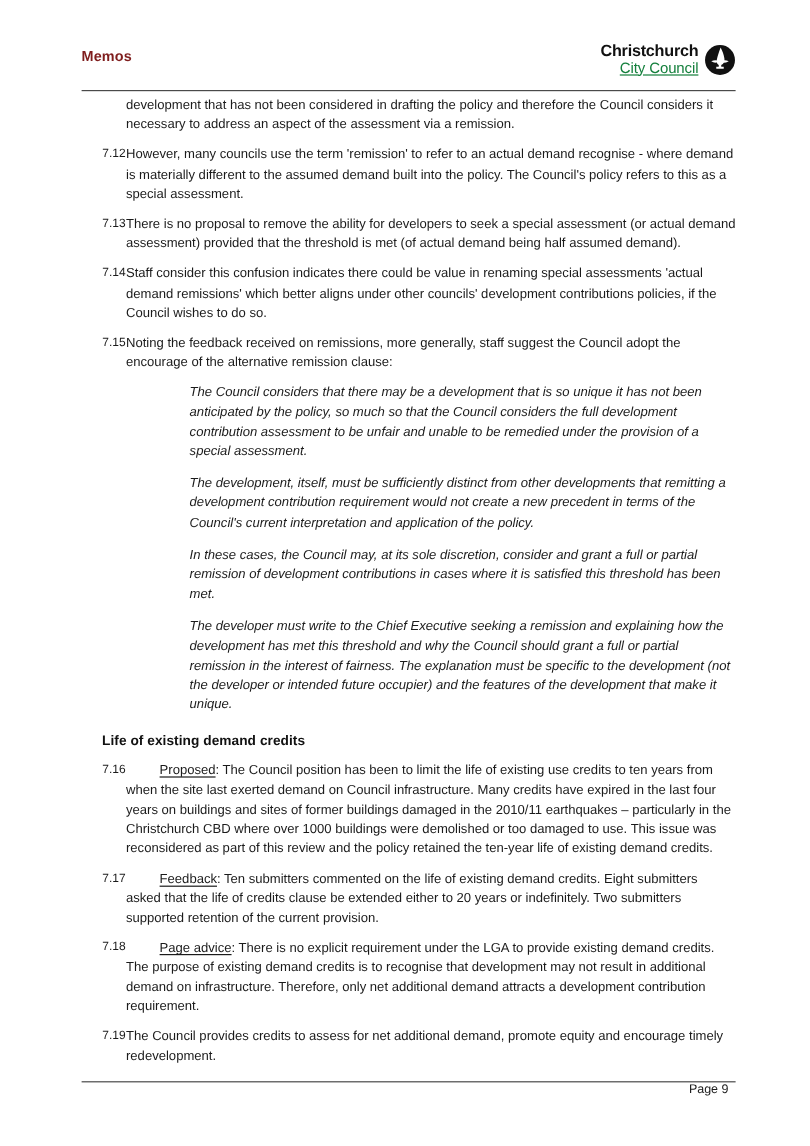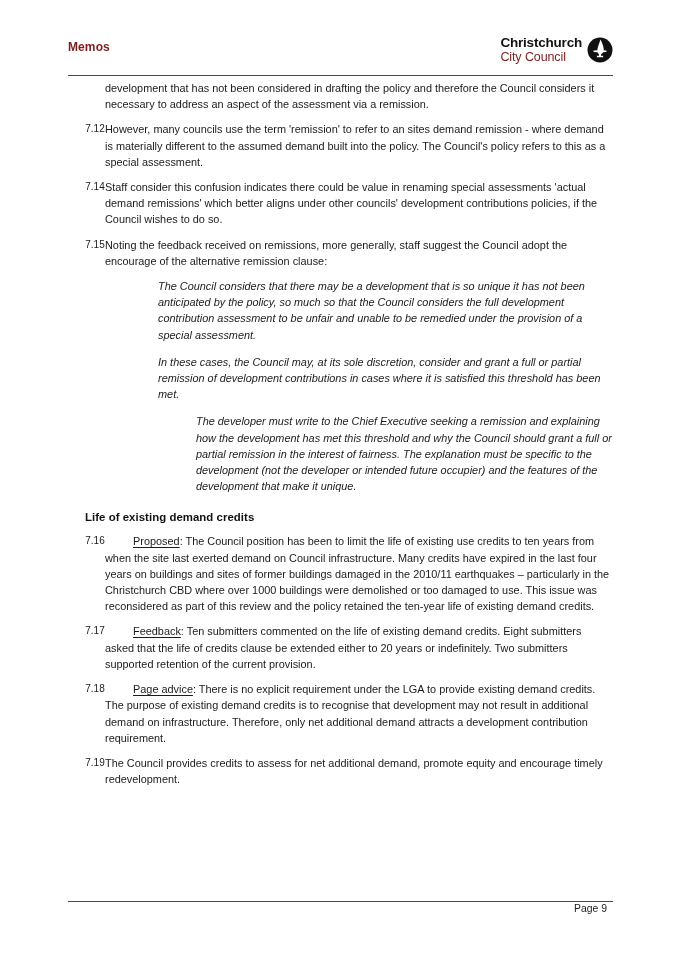--- a/index.html
+++ b/index.html
@@ -43,36 +43,38 @@
   }
   .brand {
     position: absolute;
     right: 0;
     top: 0;
     display: flex;
     align-items: center;
     gap: 5px;
   }
   .brand-text {
+    text-align: right;
     line-height: 1.08;
     margin-left: 28px;
   }
   .brand-line1 {
     font-size: 13.5px;
     font-weight: bold;
     color: #111111;
     letter-spacing: -0.2px;
     display: block;
   }
   .brand-line2 {
     font-size: 12.5px;
     font-weight: normal;
-    color: #7f1d1d;
+    color: #15803d;
     letter-spacing: -0.1px;
     display: block;
+    text-decoration: underline;
   }
   .brand-mark {
     width: 26px;
     height: 26px;
     flex: 0 0 26px;
   }
 
   .rule-top {
     position: absolute;
     left: 68px;
@@ -127,21 +129,21 @@
     margin: 3px 0 2px 0;
     padding-left: 90px;
   }
   .quote-para {
     font-size: 10.9px;
     line-height: 16.2px;
     font-style: italic;
     color: #1b1b1b;
     margin-bottom: 11px;
   }
-  .quote-para:last-child { margin-bottom: 0; margin-left: 38px; }
+  .quote-para:last-child { margin-bottom: 0; }
 
   .section-heading {
     font-size: 11.4px;
     font-weight: bold;
     color: #111111;
     margin: 17px 0 10px 17px;
     letter-spacing: 0.05px;
   }
 
   
@@ -188,36 +190,41 @@
 
   <div class="content">
 
     <div class="para no-num">
       <div class="para-num"></div>
       <div class="para-body">development that has not been considered in drafting the policy and therefore the Council considers it necessary to address an aspect of the assessment via a remission.</div>
     </div>
 
     <div class="para">
       <div class="para-num">7.12</div>
-      <div class="para-body">However, many councils use the term 'remission' to refer to an sites demand remission - where demand is materially different to the assumed demand built into the policy. The Council's policy refers to this as a special assessment.</div>
-    </div>
-
+      <div class="para-body">However, many councils use the term 'remission' to refer to an actual demand recognise - where demand is materially different to the assumed demand built into the policy. The Council's policy refers to this as a special assessment.</div>
+    </div>
+
+    <div class="para">
+      <div class="para-num">7.13</div>
+      <div class="para-body">There is no proposal to remove the ability for developers to seek a special assessment (or actual demand assessment) provided that the threshold is met (of actual demand being half assumed demand).</div>
+    </div>
 
     <div class="para">
       <div class="para-num">7.14</div>
       <div class="para-body">Staff consider this confusion indicates there could be value in renaming special assessments 'actual demand remissions' which better aligns under other councils' development contributions policies, if the Council wishes to do so.</div>
     </div>
 
     <div class="para">
       <div class="para-num">7.15</div>
       <div class="para-body">Noting the feedback received on remissions, more generally, staff suggest the Council adopt the encourage of the alternative remission clause:</div>
     </div>
 
     <div class="quote-block">
       <div class="quote-para">The Council considers that there may be a development that is so unique it has not been anticipated by the policy, so much so that the Council considers the full development contribution assessment to be unfair and unable to be remedied under the provision of a special assessment.</div>
+      <div class="quote-para">The development, itself, must be sufficiently distinct from other developments that remitting a development contribution requirement would not create a new precedent in terms of the Council's current interpretation and application of the policy.</div>
       <div class="quote-para">In these cases, the Council may, at its sole discretion, consider and grant a full or partial remission of development contributions in cases where it is satisfied this threshold has been met.</div>
       <div class="quote-para">The developer must write to the Chief Executive seeking a remission and explaining how the development has met this threshold and why the Council should grant a full or partial remission in the interest of fairness. The explanation must be specific to the development (not the developer or intended future occupier) and the features of the development that make it unique.</div>
     </div>
 
     <div class="section-heading">Life of existing demand credits</div>
 
     <div class="para">
       <div class="para-num">7.16</div>
       <div class="para-body"><span class="lead-underline">Proposed</span><span>: The Council position has been to limit the life of existing use credits to ten years from when the site last exerted demand on Council infrastructure. Many credits have expired in the last four years on buildings and sites of former buildings damaged in the 2010/11 earthquakes – particularly in the Christchurch CBD where over 1000 buildings were demolished or too damaged to use. This issue was reconsidered as part of this review and the policy retained the ten-year life of existing demand credits.</span></div>
     </div>

